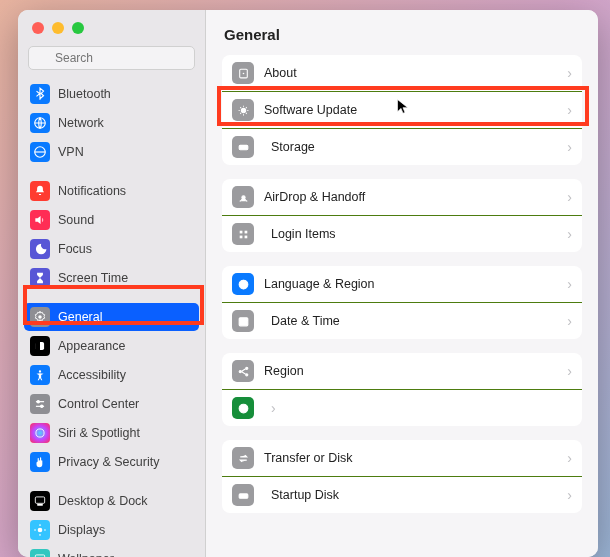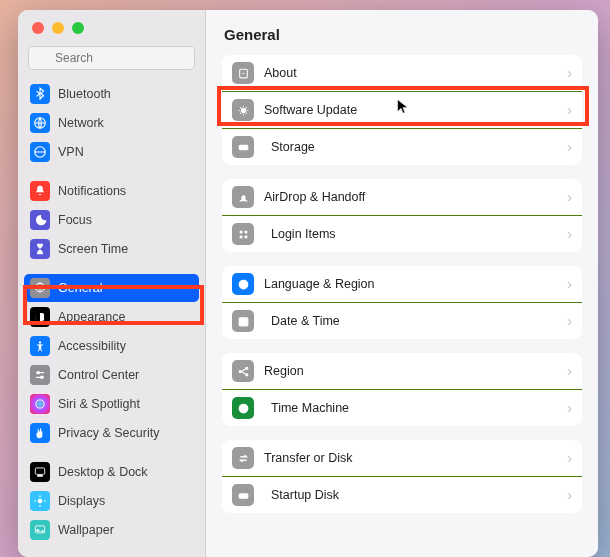--- a/index.html
+++ b/index.html
@@ -210,20 +210,28 @@
 
       <div class="side-item">
         <span class="side-icon" style="background:#ff3b30">
           <svg viewBox="0 0 24 24" fill="#fff">
               <path d="M12 3a5 5 0 015 5v3l2 3H5l2-3V8a5 5 0 015-5zm-2 14h4a2 2 0 11-4 0z"></path>
             </svg>
         </span>
         <span>Notifications</span>
       </div>
 
+      <div class="side-item">
+        <span class="side-icon" style="background:#ff2d55">
+          <svg viewBox="0 0 24 24" fill="#fff">
+              <path d="M4 9h4l5-4v14l-5-4H4zM16 8c2 2 2 6 0 8"></path>
+            </svg>
+        </span>
+        <span>Sound</span>
+      </div>
 
       <div class="side-item">
         <span class="side-icon" style="background:#5856d6">
           <svg viewBox="0 0 24 24" fill="#fff">
               <path d="M14 3a9 9 0 109 9 7 7 0 01-9-9z"></path>
             </svg>
         </span>
         <span>Focus</span>
       </div>
 
@@ -435,21 +443,20 @@
         <span class="row-label">Region</span>
         <span class="chevron">›</span>
       </div>
       <div class="row">
         <span class="row-icon" style="background:#168e3a">
             <svg viewBox="0 0 24 24" fill="none" stroke="#fff" stroke-width="2">
               <circle cx="12" cy="12" r="8"></circle>
               <path d="M12 8v4l3 2"></path>
             </svg>
           </span>
-        <span class="row-label">Time Machine</span>
         <span class="chevron">›</span>
       </div>
     </div>
 
     <div class="group">
       <div class="row">
         <span class="row-icon">
             <svg viewBox="0 0 24 24" fill="none" stroke="#fff" stroke-width="2">
               <path d="M6 9h12l-3-3M18 15H6l3 3"></path>
             </svg>

